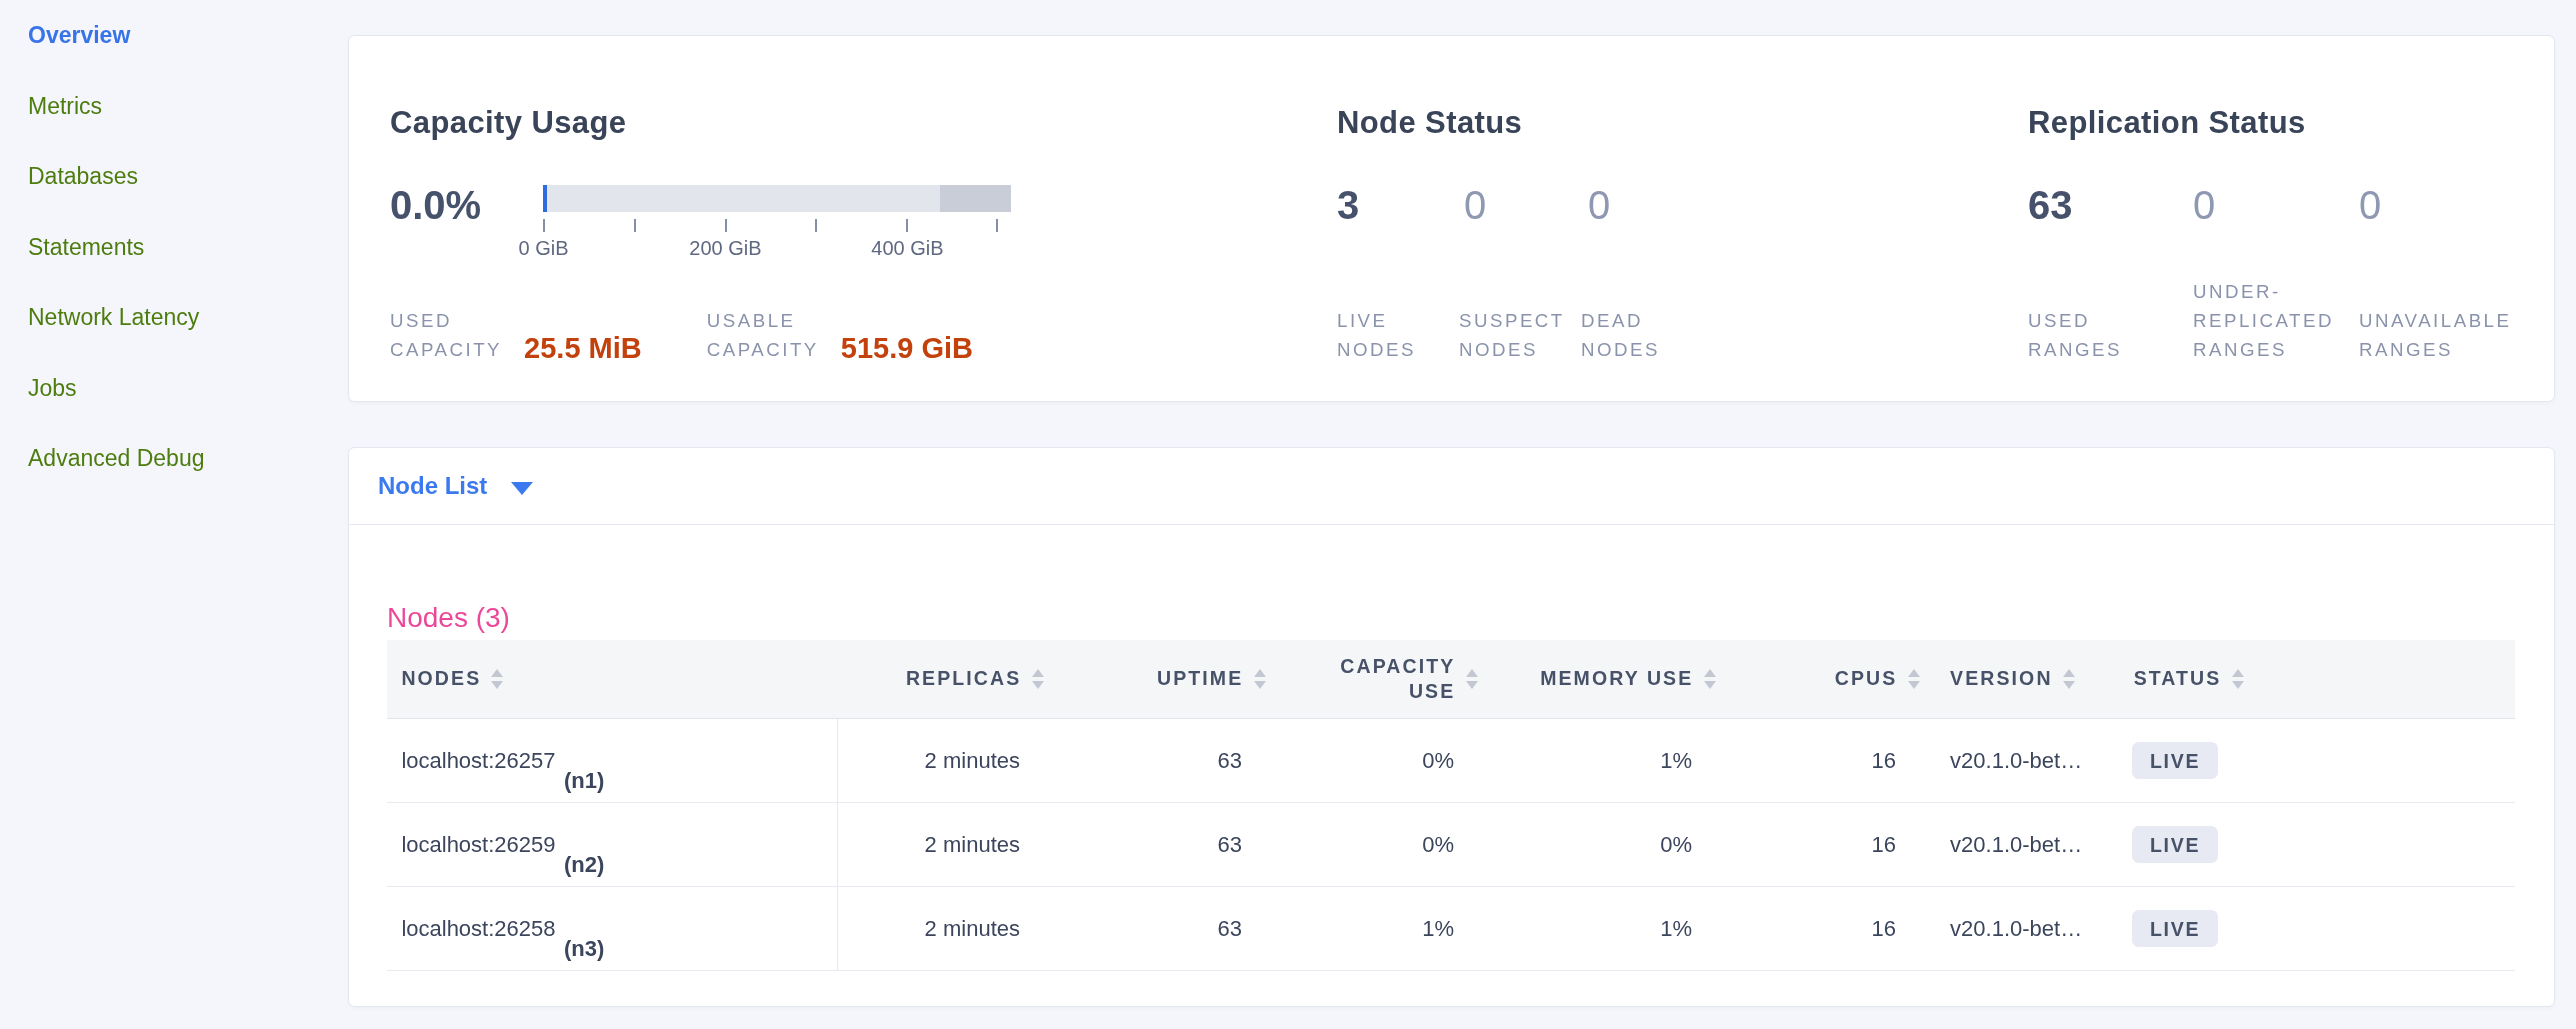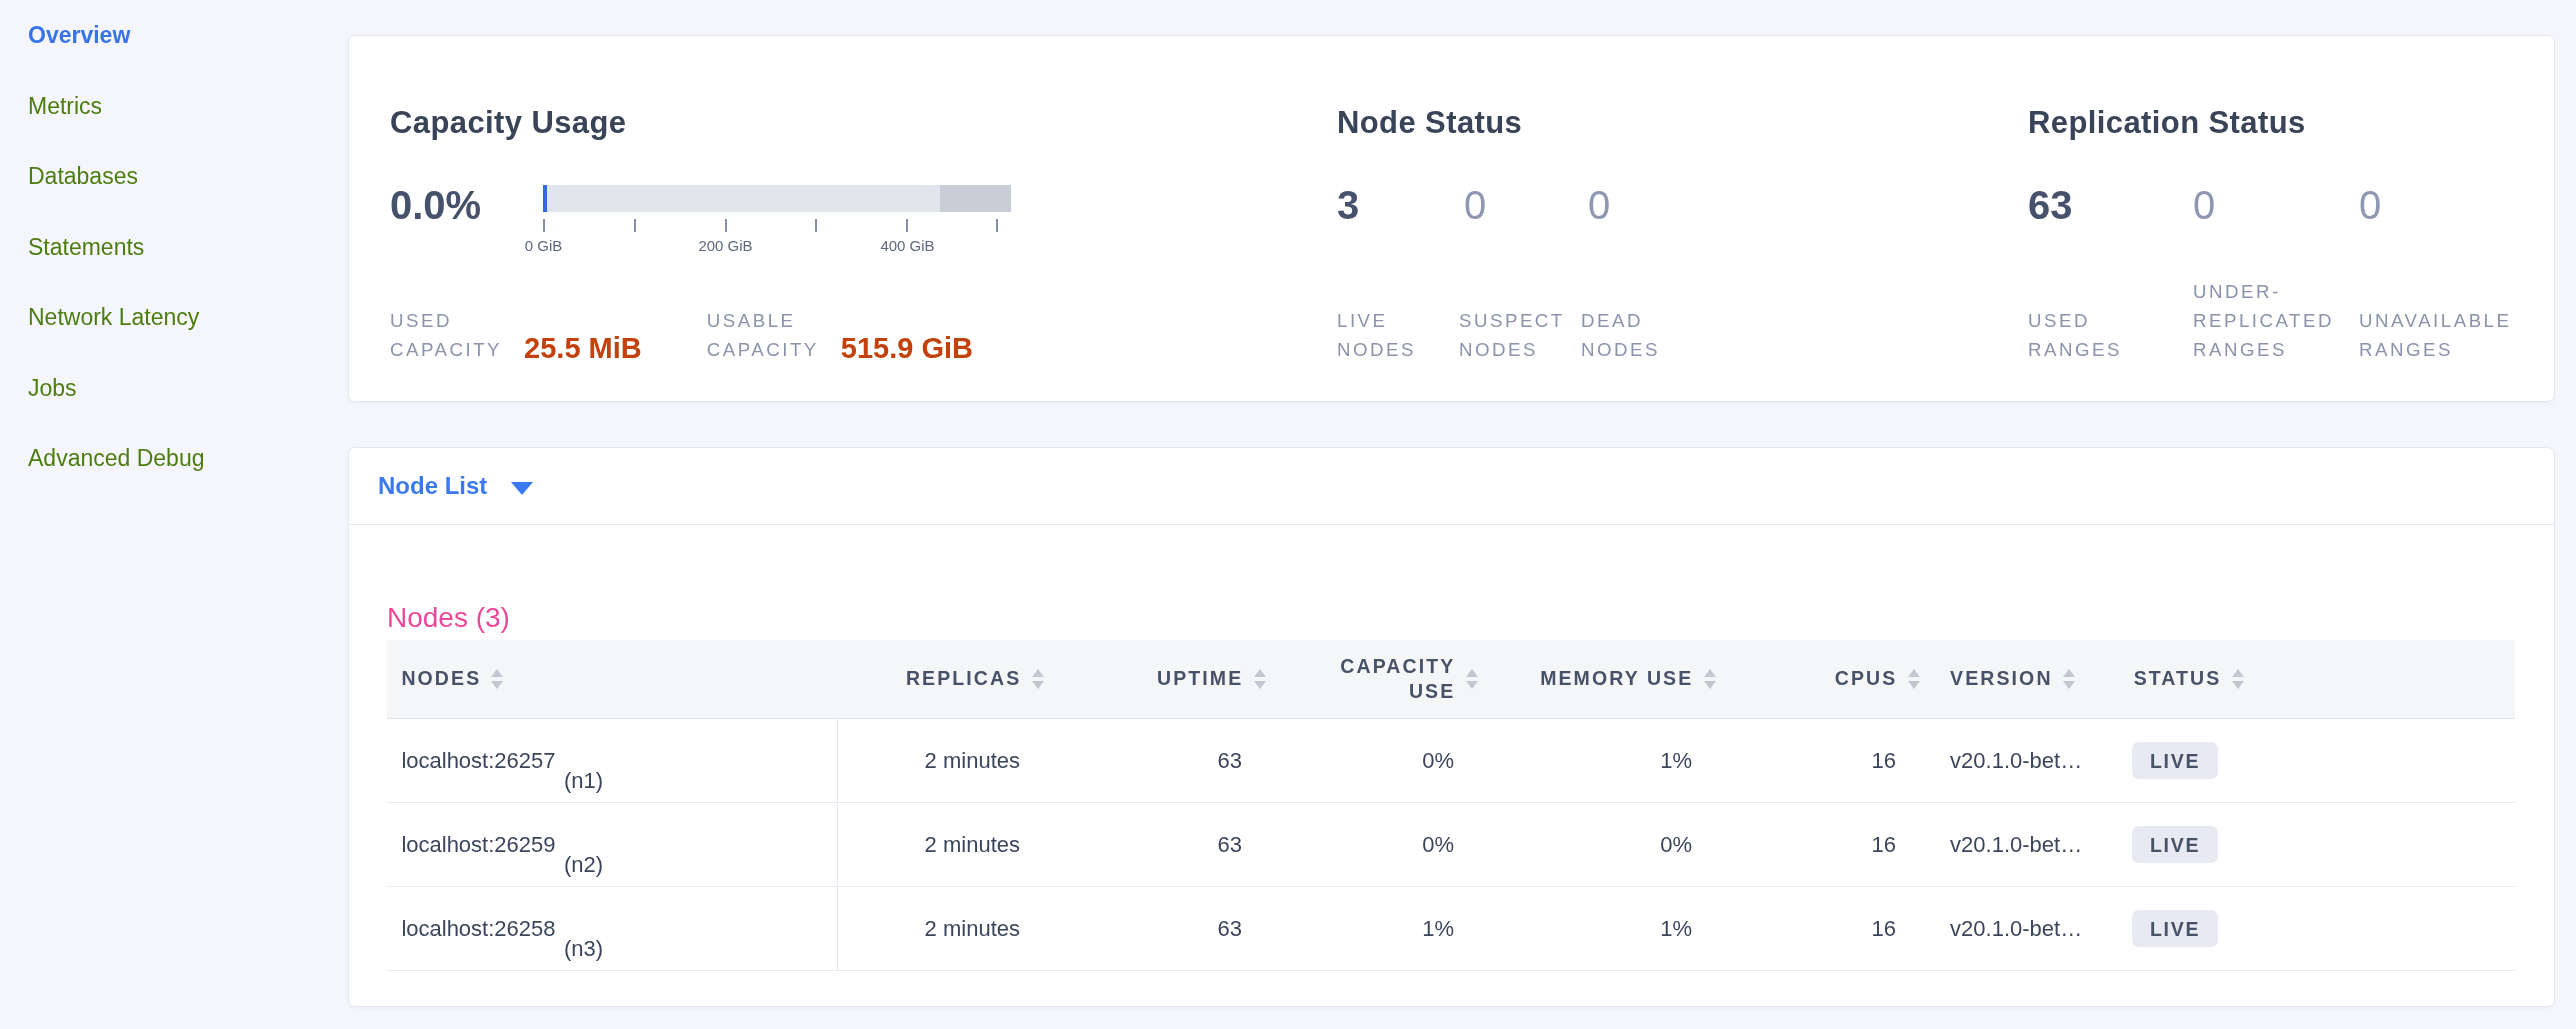--- a/index.html
+++ b/index.html
@@ -36,21 +36,21 @@
   .big-num.muted{color:#8f98b1;font-weight:500;}
   
   .bar-wrap{position:absolute;left:194px;top:149px;width:468px;}
   .bar{position:relative;width:468px;height:27px;background:#e2e5ec;overflow:hidden;}
   .bar-reserved{position:absolute;right:0;top:0;height:27px;background:#c9cdd7;}
   .bar-used{position:absolute;left:0;top:0;height:27px;background:#2f6be0;}
   .axis{position:relative;height:17px;margin-top:6.8px;}
   .tick{position:absolute;top:0;width:1.7px;height:13.6px;background:#858fa6;}
   .tick-labels{position:relative;height:24px;margin-top:1.7px;}
   .tick-label{
-    position:absolute;width:153px;text-align:center;font-size:15px;color:#5e6880;
+    position:absolute;width:153px;text-align:center;font-size:20px;color:#5e6880;
     white-space:nowrap;
   }
   
   .stat-label{
     font-size:18.7px;line-height:29px;color:#8a93ab;letter-spacing:2.5px;
     white-space:nowrap;
   }
   .stat-value{
     font-size:29px;font-weight:700;color:#c2410c;line-height:32px;white-space:nowrap;
   }
@@ -92,21 +92,21 @@
   .sort .up{width:0;height:0;border-left:6.8px solid transparent;border-right:6.8px solid transparent;border-bottom:8.5px solid #c3c7d2;}
   .sort .dn{width:0;height:0;border-left:6.8px solid transparent;border-right:6.8px solid transparent;border-top:8.5px solid #c3c7d2;}
   .trow{height:84px;border-bottom:1.7px solid #e8ebf1;box-sizing:border-box;}
   .td{
     display:flex;align-items:center;font-size:22px;color:#3b455c;box-sizing:border-box;
     white-space:nowrap;
   }
   .td.first{padding-left:14.4px;border-right:1.7px solid #e4e8ee;}
   .td.num{justify-content:flex-end;padding-right:49px;}
   .td.ver{padding-left:5.1px;}
-  .node-id{font-weight:400;margin-left:8.5px;margin-top:40px;}
+  .node-id{font-weight:700;margin-left:8.5px;margin-top:40px;}
   .badge{
     background:#e7eaf2;color:#475168;font-size:19.5px;font-weight:700;letter-spacing:1.7px;
     padding:7.6px 18px;border-radius:6.8px;line-height:22px;
   }
 </style>
 </head>
 <body>
 
 <nav class="sidebar">
   <div class="nav-item active">Overview</div>

